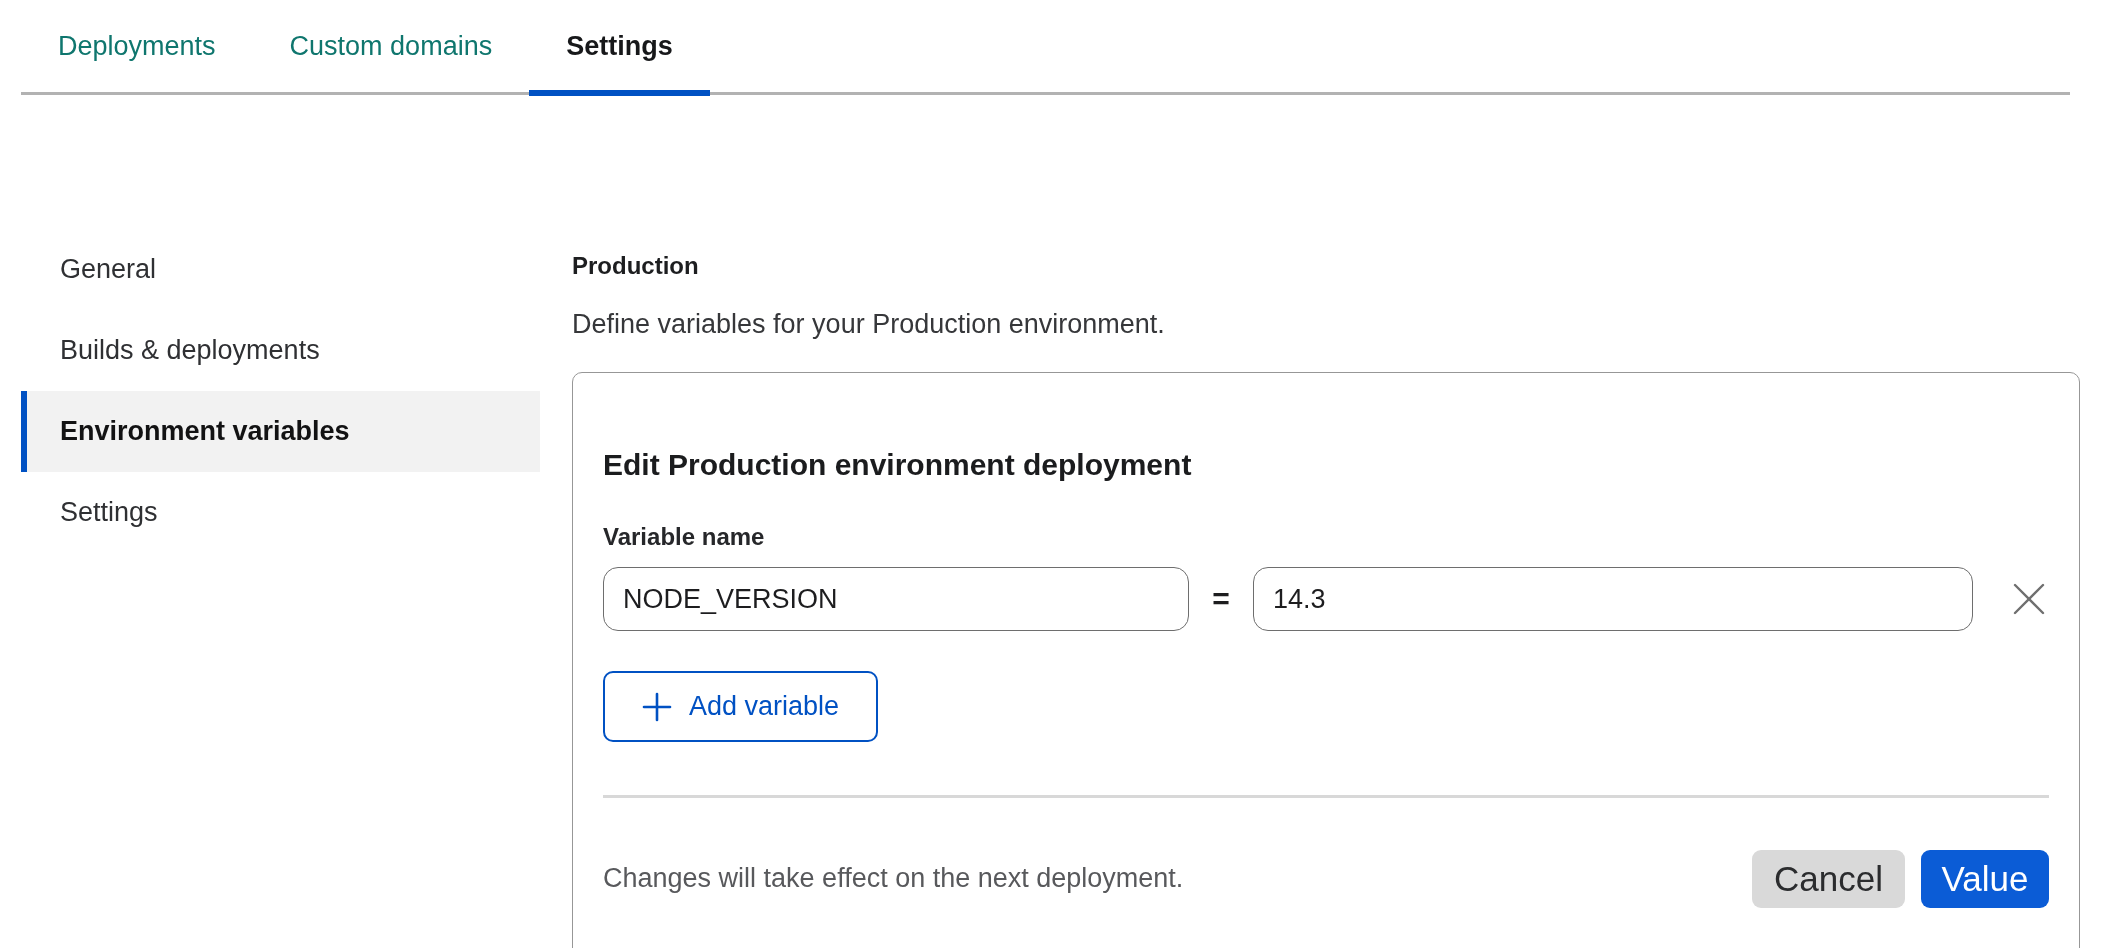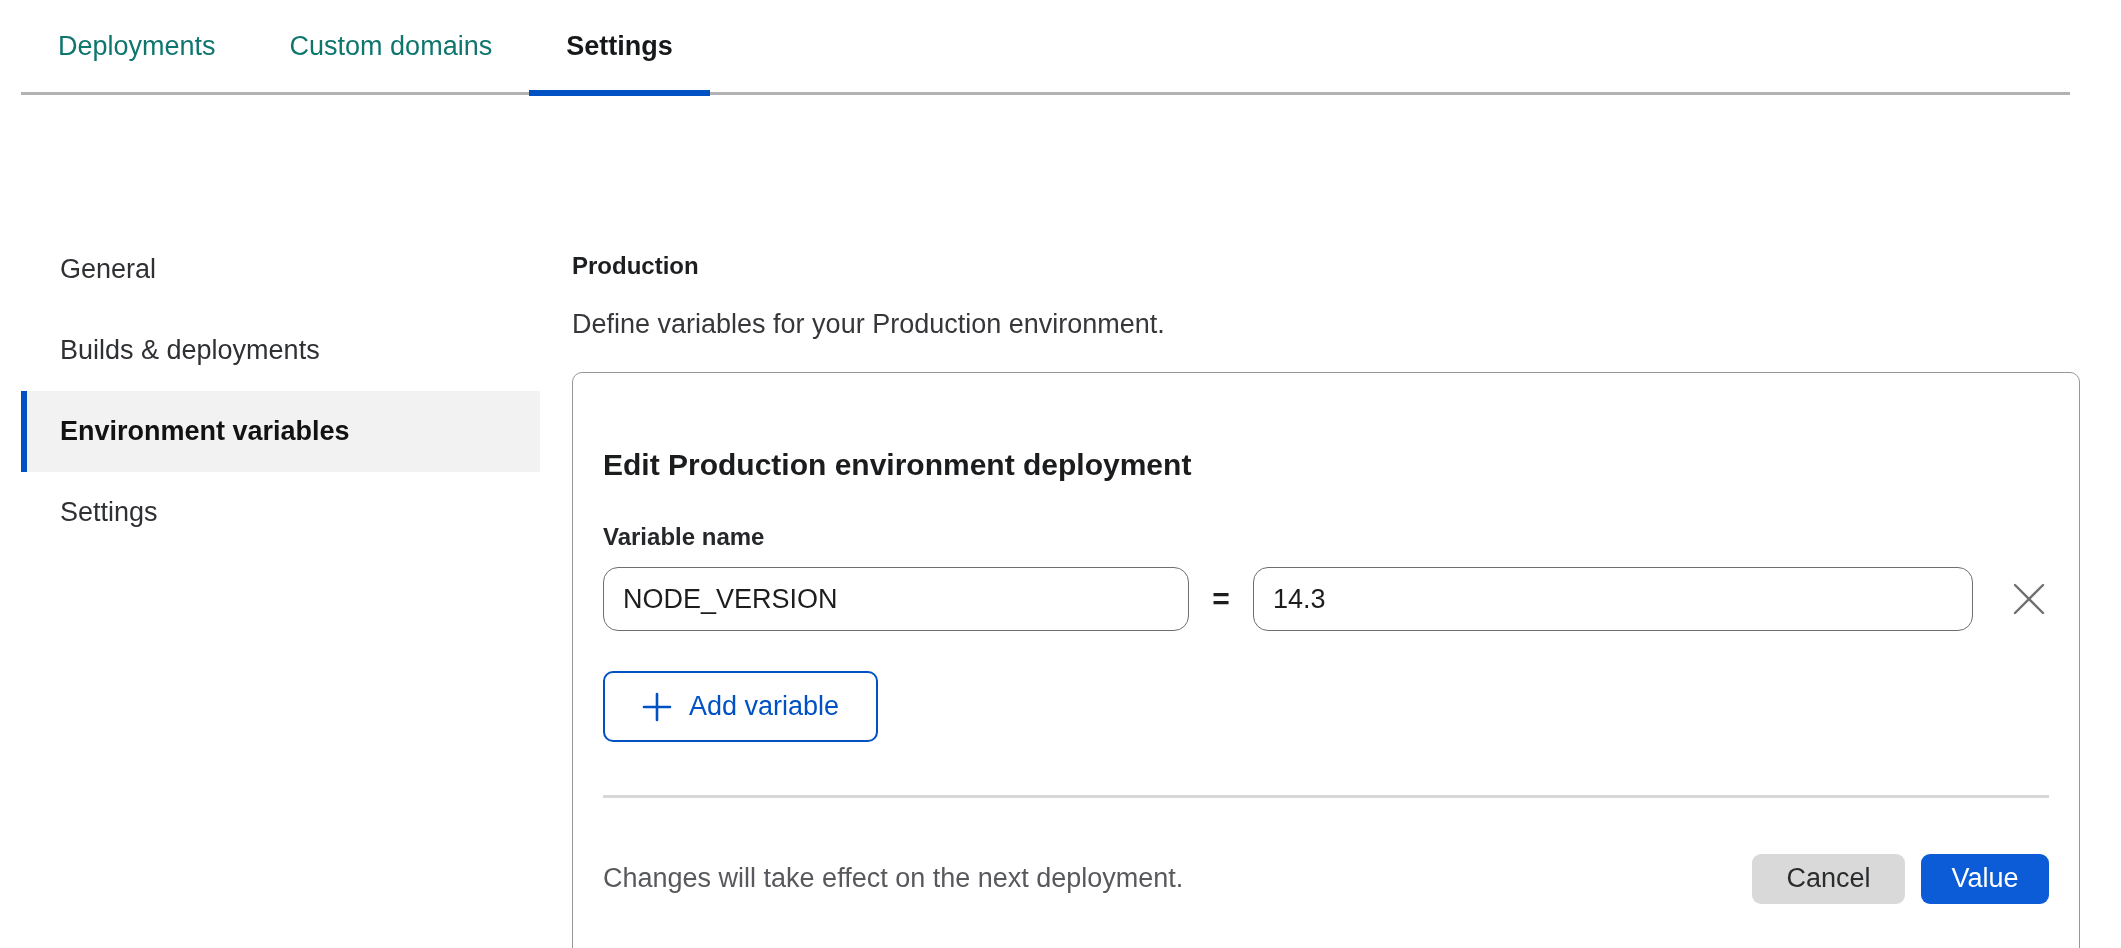--- a/index.html
+++ b/index.html
@@ -143,25 +143,25 @@
   .card-footer {
     height: 161px;
     padding: 0 30px;
     display: flex;
     align-items: center;
     justify-content: space-between;
   }
   .note { font-size: 27px; color: #58595c; }
   .footer-actions { display: flex; gap: 16px; }
   .btn {
-    height: 50px;
+    height: 58px;
     border: none;
     border-radius: 9px;
     font-family: inherit;
-    font-size: 27px;
+    font-size: 35px;
     cursor: pointer;
   }
   .btn-cancel { width: 153px; background: #d9d9d9; color: #2b2c2e; }
   .btn-save  { width: 128px; background: #0b5cd6; color: #ffffff; }
 </style>
 </head>
 <body>
 
 <div class="screen">
 

